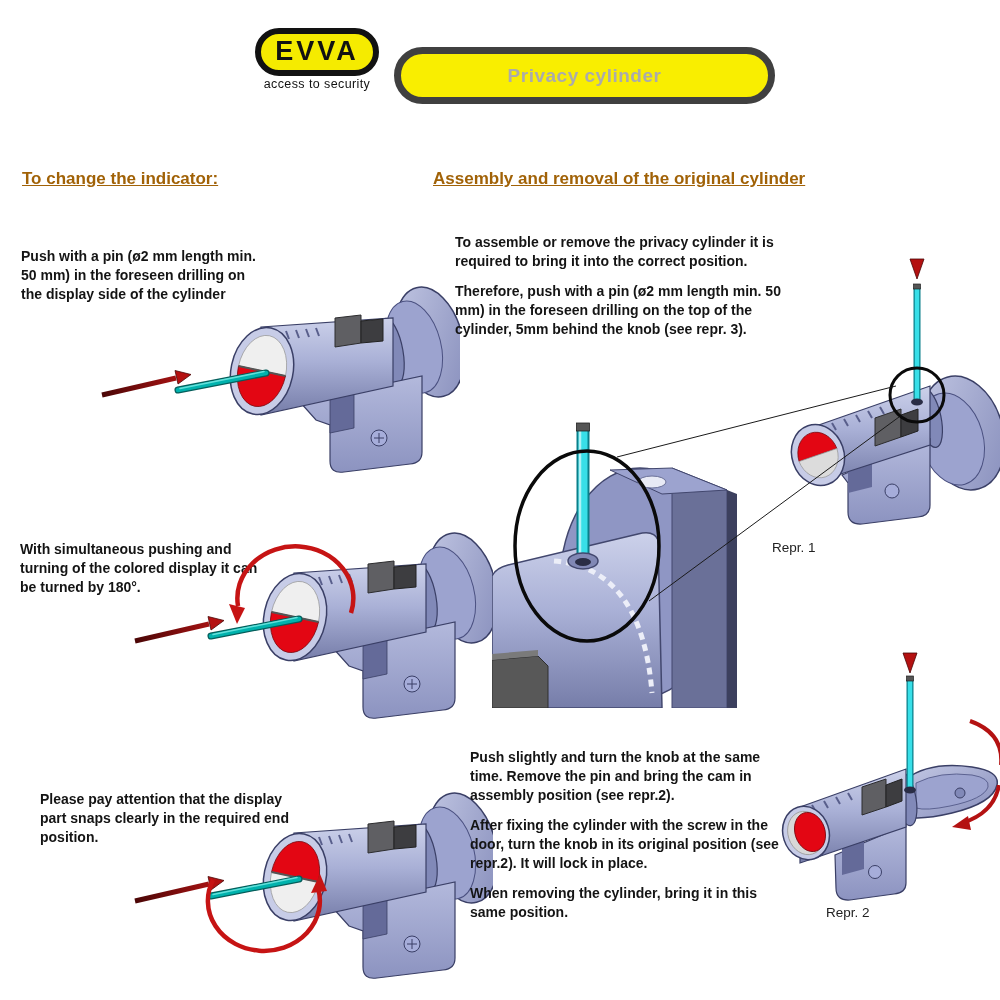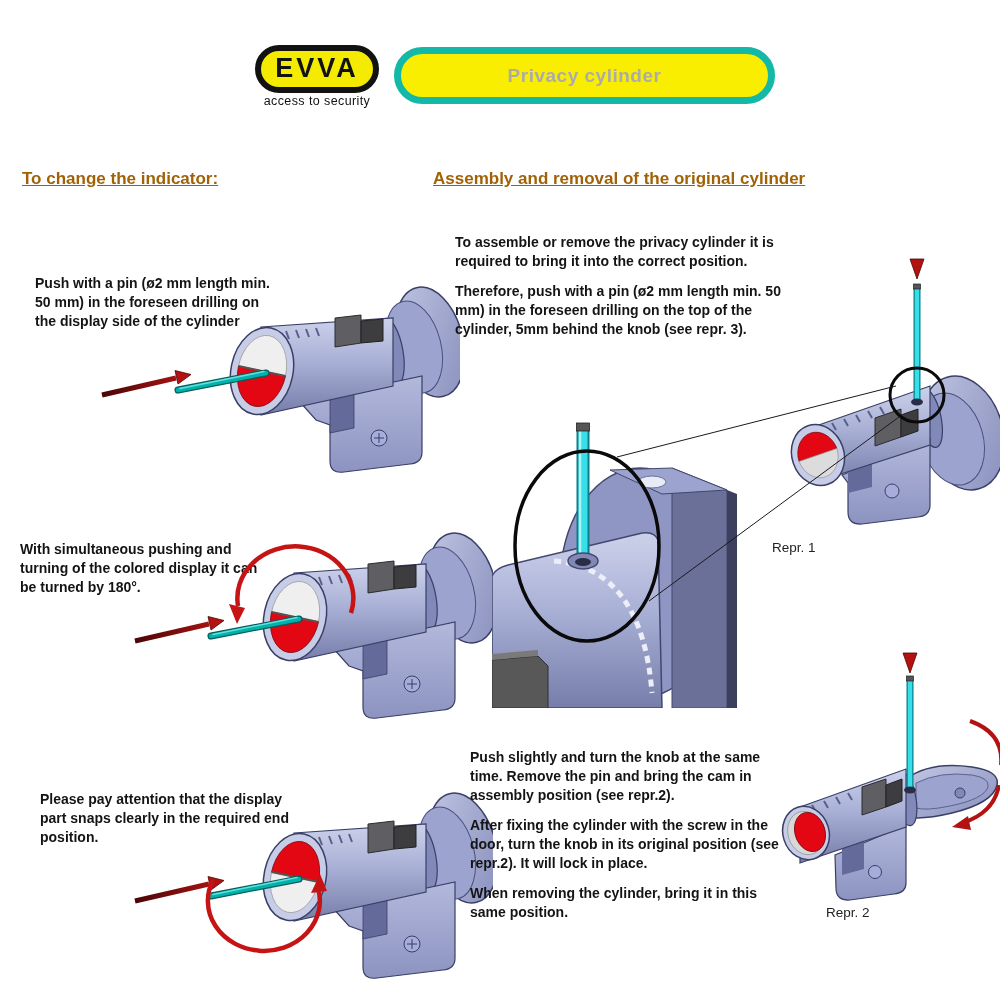--- a/index.html
+++ b/index.html
@@ -1,26 +1,26 @@
 <!DOCTYPE html>
 <html><head>
 <meta charset="utf-8">
 <style>
   html,body{margin:0;padding:0;background:#ffffff;}
   .page{position:relative;width:1000px;height:1000px;background:#ffffff;overflow:hidden;
         font-family:"Liberation Sans", sans-serif;color:#141414;}
   .abs{position:absolute;}
 
   
-  .logo-wrap{left:232px;top:45px;width:170px;text-align:center;}
+  .logo-wrap{left:232px;top:28px;width:170px;text-align:center;}
   .logo-pill{display:inline-block;background:#f5eb00;border:6px solid #121212;border-radius:24px;
              padding:1px 14px 3px 14px;font-weight:bold;font-size:27px;letter-spacing:3px;color:#121212;
              line-height:32px;}
   .logo-tagline{font-size:12.5px;font-weight:normal;color:#121212;margin-top:1px;letter-spacing:.4px;}
-  .banner{left:394px;top:47px;width:367px;height:43px;background:#f9ee00;border:7px solid #14b8a6;
+  .banner{left:394px;top:47px;width:367px;height:43px;background:#f9ee00;border:7px solid #404040;
           border-radius:29px;text-align:center;line-height:43px;font-weight:bold;font-size:19px;
           color:#ababab;letter-spacing:.5px;}
 
   
   .h-red{font-size:17px;font-weight:bold;color:#a16207;text-decoration:underline;white-space:nowrap;}
   .body-p{font-size:14px;font-weight:bold;line-height:19px;color:#141414;}
   .body-p p{margin:0 0 11px 12px;}
   .fig-label{font-size:13.5px;color:#222222;}
 
   svg{display:block;}
@@ -84,21 +84,21 @@
   </svg>
 
   <div class="abs logo-wrap">
     <div class="logo-pill">EVVA</div>
     <div class="logo-tagline">access to security</div>
   </div>
   <div class="abs banner">Privacy cylinder</div>
 
   <div class="abs h-red" style="left:22px;top:169px;">To change the indicator:</div>
 
-  <div class="abs body-p" style="left:35px;top:247px;width:248px;margin-top:27px;">Push with a pin (ø2 mm length min. 50 mm) in the foreseen drilling on the display side of the cylinder</div>
+  <div class="abs body-p" style="left:21px;top:247px;width:248px;">Push with a pin (ø2 mm length min. 50 mm) in the foreseen drilling on the display side of the cylinder</div>
 
   <svg class="abs" style="left:90px;top:282px;" width="370" height="205" viewBox="0 0 370 205">
     <use href="#cyl-base"></use>
     <g>
       <path d="M 148.5,84 A 24,36 12 0 1 195.5,94 Z" fill="#efefef" stroke="#9a9a9a" stroke-width="0.8"></path>
       <path d="M 148.5,84 A 24,36 12 0 0 195.5,94 Z" fill="#e30613" stroke="#7a060c" stroke-width="0.8"></path>
       <line x1="148.5" y1="84" x2="195.5" y2="94" stroke="#555555" stroke-width="2"></line>
     </g>
     <use href="#pin-arrow"></use>
   </svg>

